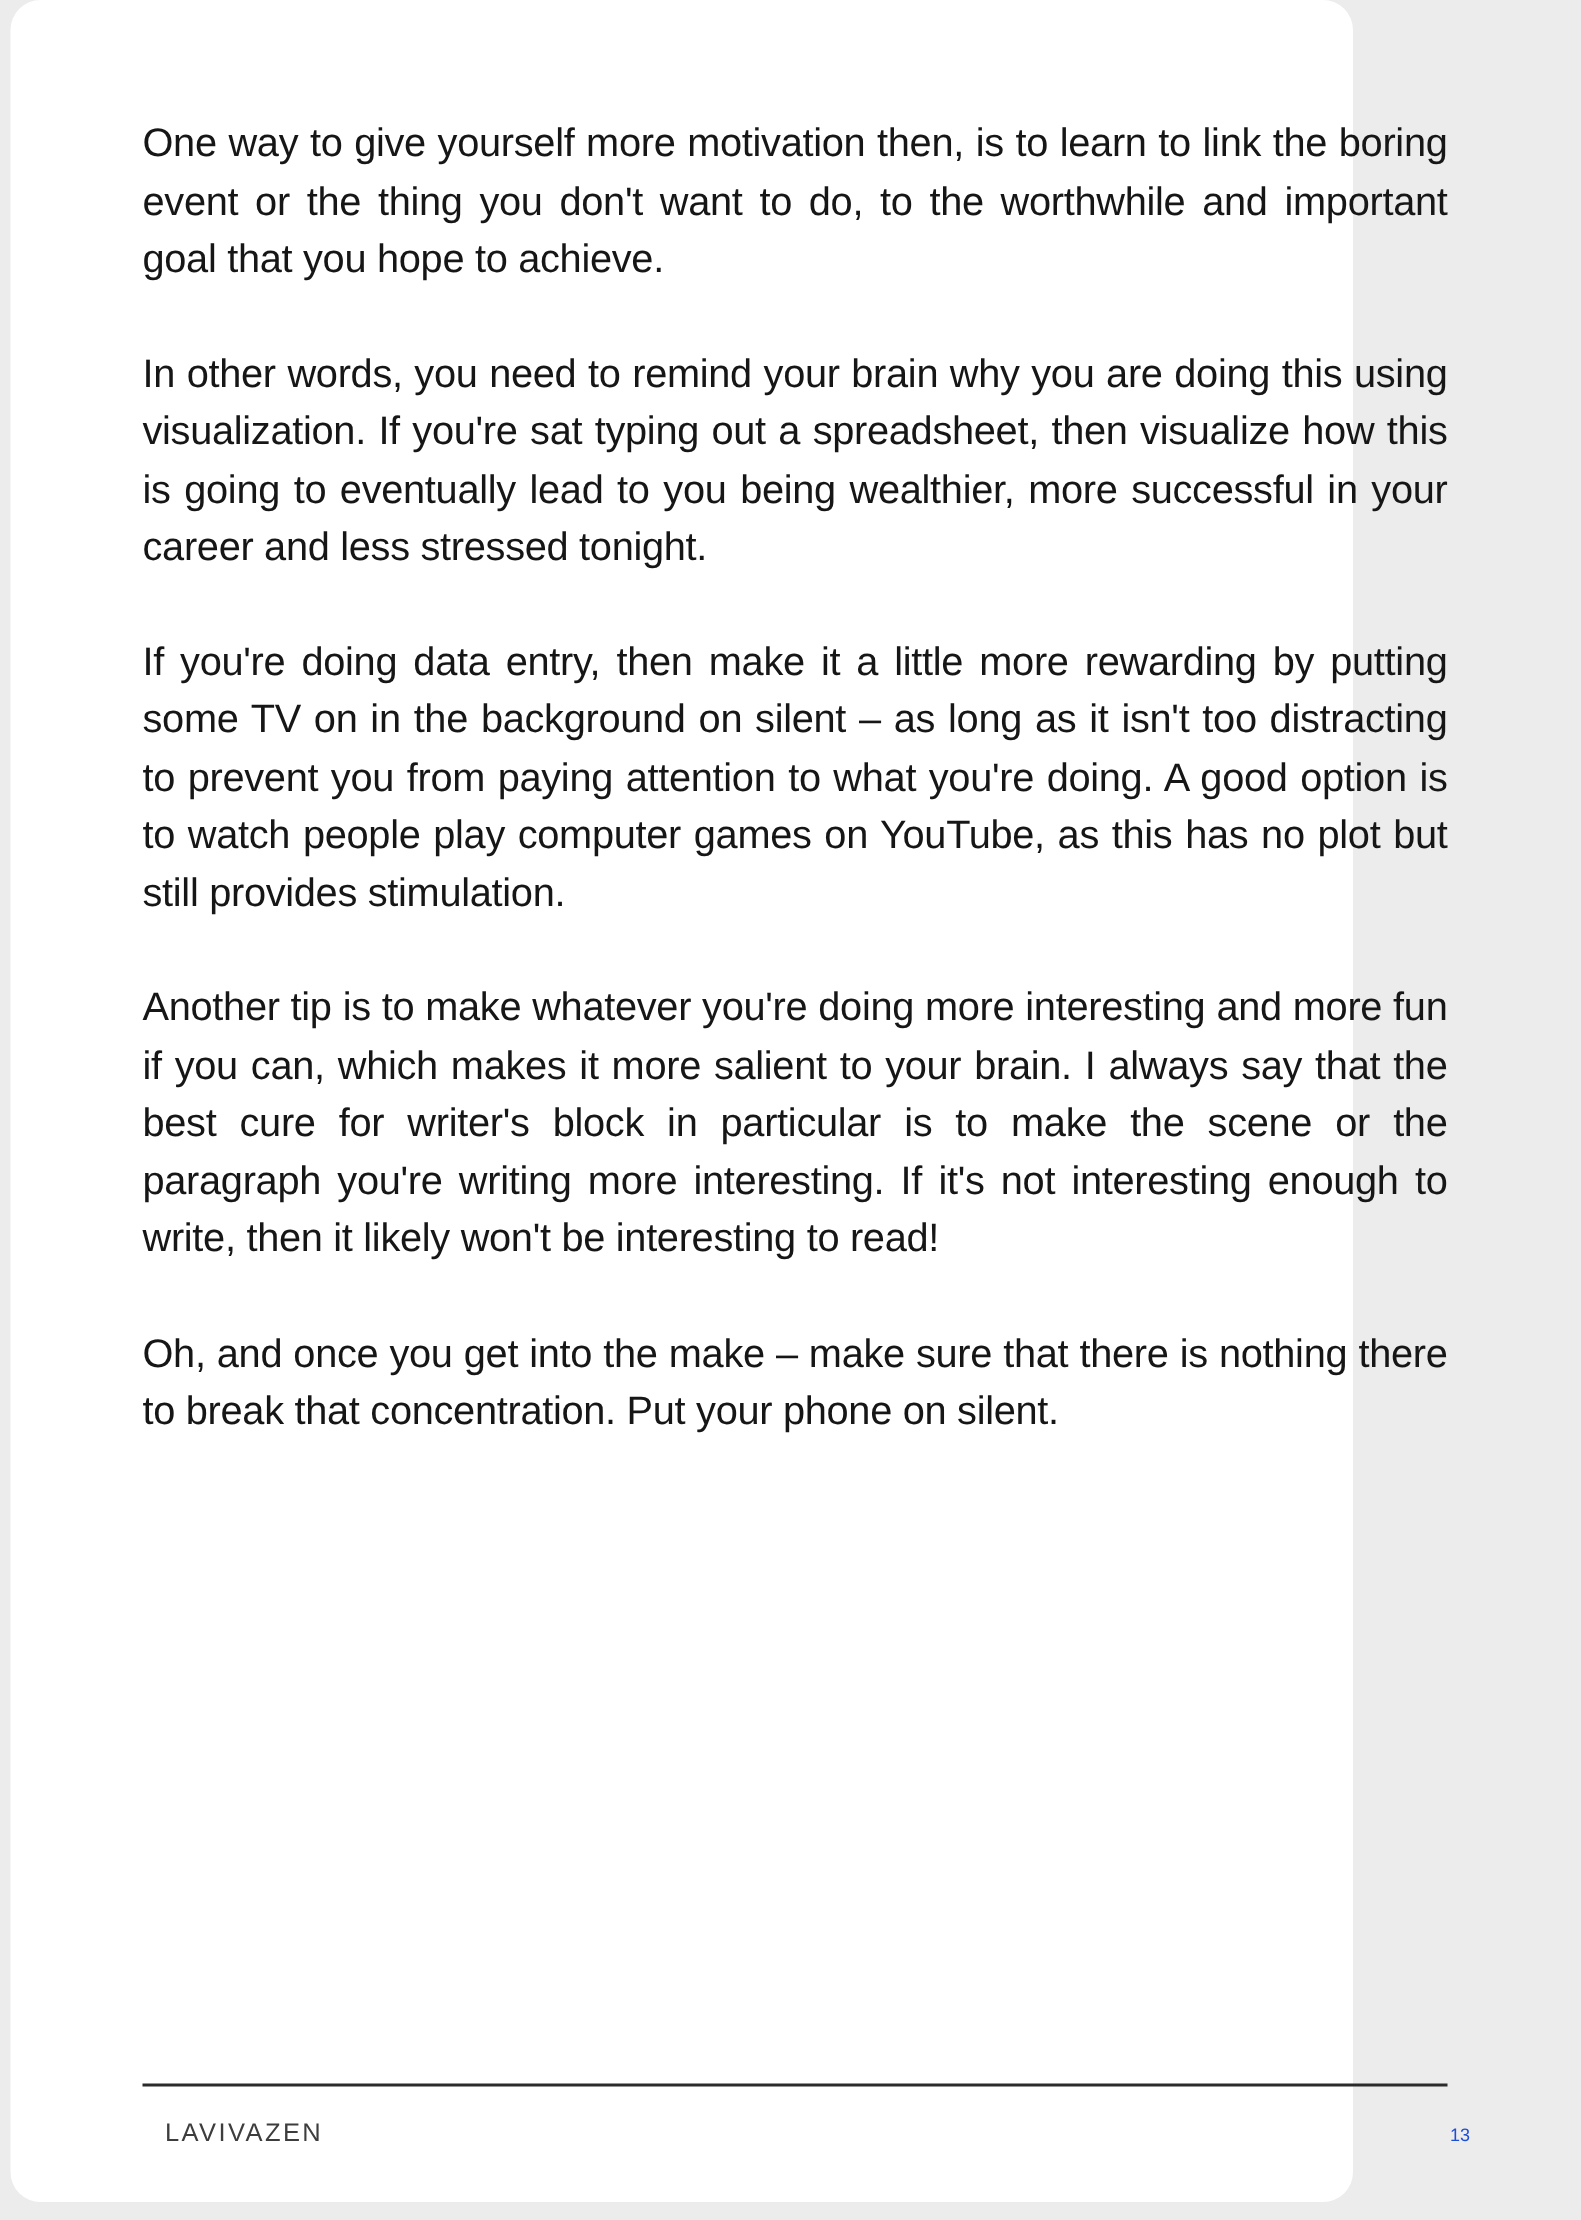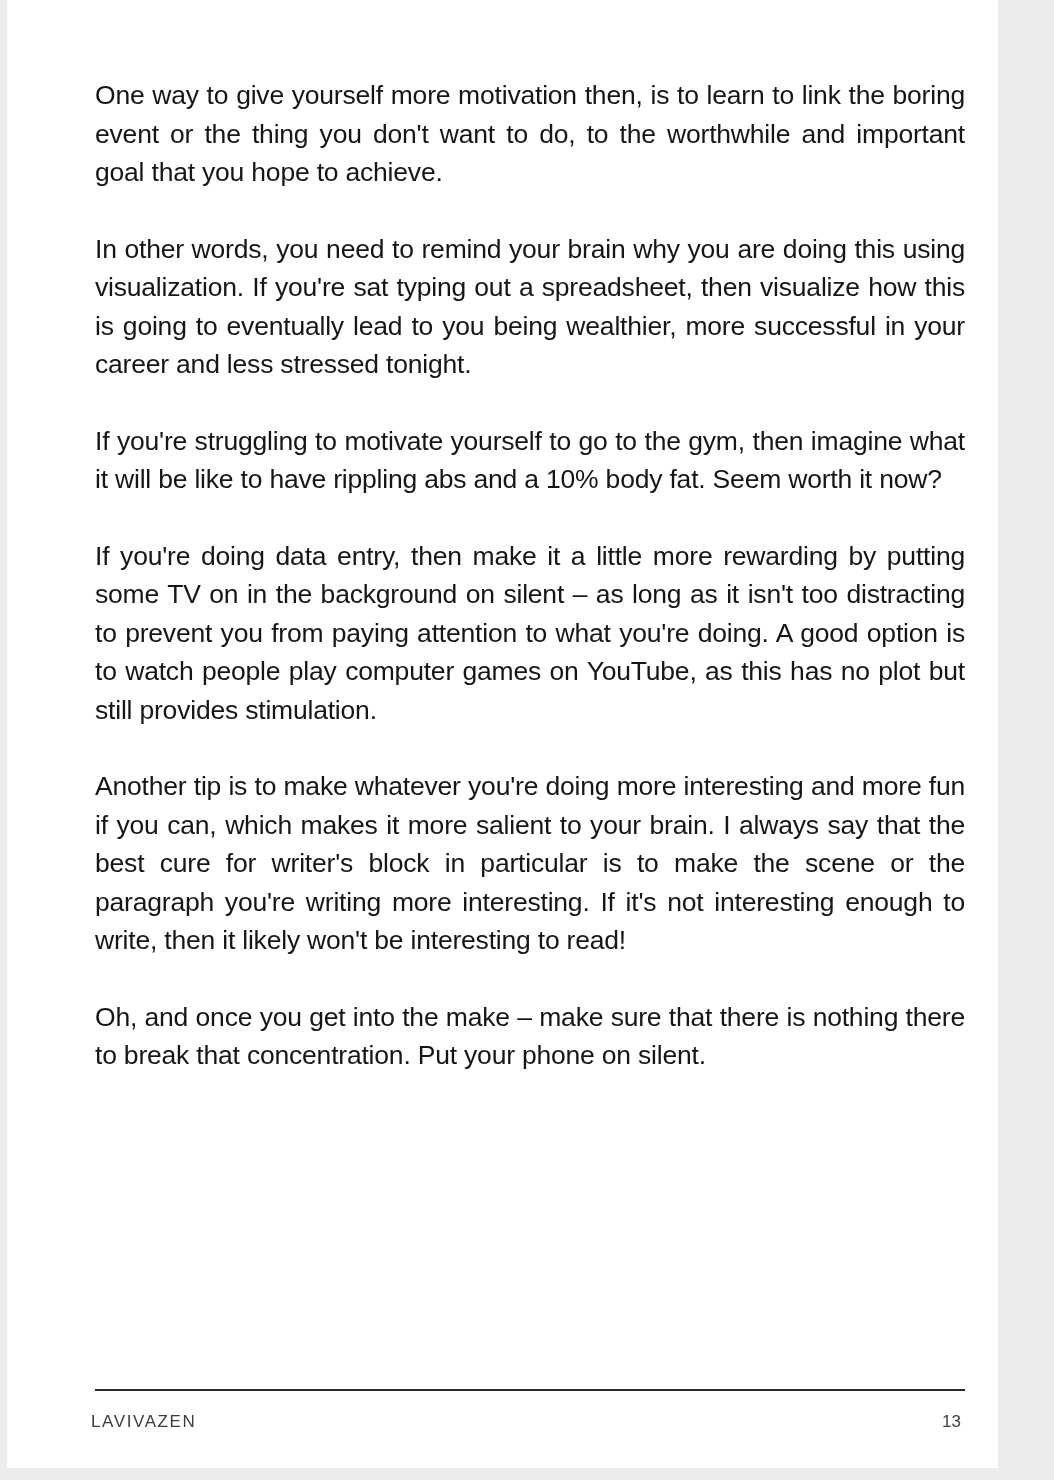--- a/index.html
+++ b/index.html
@@ -10,23 +10,24 @@
     width: 1054px;
     height: 1480px;
     background: #ececec;
     position: relative;
     font-family: "Liberation Sans", sans-serif;
   }
   .page {
     position: absolute;
     left: 7px;
     top: 0;
-    width: 991px;
+    width: 895px;
     height: 1468px;
     background: #ffffff;
+    border-radius: 20px;
   }
   .content {
     position: absolute;
     left: 88px;
     top: 76px;
     width: 870px;
   }
   .content p {
     margin: 0 0 38px 0;
     font-size: 26.5px;
@@ -41,46 +42,45 @@
   .footer-rule {
     position: absolute;
     left: 88px;
     top: 1389px;
     width: 870px;
     height: 0;
     border-top: 2px solid #2b2b2b;
   }
   .footer {
     position: absolute;
-    left: 84px;
+    left: 103px;
     top: 1412px;
     width: 870px;
     display: flex;
     justify-content: space-between;
     align-items: baseline;
     gap: 10px;
   }
   .footer .brand {
     font-size: 17px;
     letter-spacing: 1.6px;
     color: #3d3d3d;
   }
   .footer .page-num {
-    font-size: 17px;
-    color: #404040;
+    font-size: 12px;
+    color: #1d4ed8;
   }
 </style>
 </head>
 <body>
 
 <div class="page">
   <div class="content">
     <p>One way to give yourself more motivation then, is to learn to link the boring event or the thing you don't want to do, to the worthwhile and important goal that you hope to achieve.</p>
     <p>In other words, you need to remind your brain why you are doing this using visualization. If you're sat typing out a spreadsheet, then visualize how this is going to eventually lead to you being wealthier, more successful in your career and less stressed tonight.</p>
-    <p>If you're struggling to motivate yourself to go to the gym, then imagine what it will be like to have rippling abs and a 10% body fat. Seem worth it now?</p>
     <p>If you're doing data entry, then make it a little more rewarding by putting some TV on in the background on silent – as long as it isn't too distracting to prevent you from paying attention to what you're doing. A good option is to watch people play computer games on YouTube, as this has no plot but still provides stimulation.</p>
     <p>Another tip is to make whatever you're doing more interesting and more fun if you can, which makes it more salient to your brain. I always say that the best cure for writer's block in particular is to make the scene or the paragraph you're writing more interesting. If it's not interesting enough to write, then it likely won't be interesting to read!</p>
     <p>Oh, and once you get into the make – make sure that there is nothing there to break that concentration. Put your phone on silent.</p>
   </div>
 
   <div class="footer-rule"></div>
 
   <div class="footer">
     <span class="brand">LAVIVAZEN</span>
     <span class="page-num">13</span>

